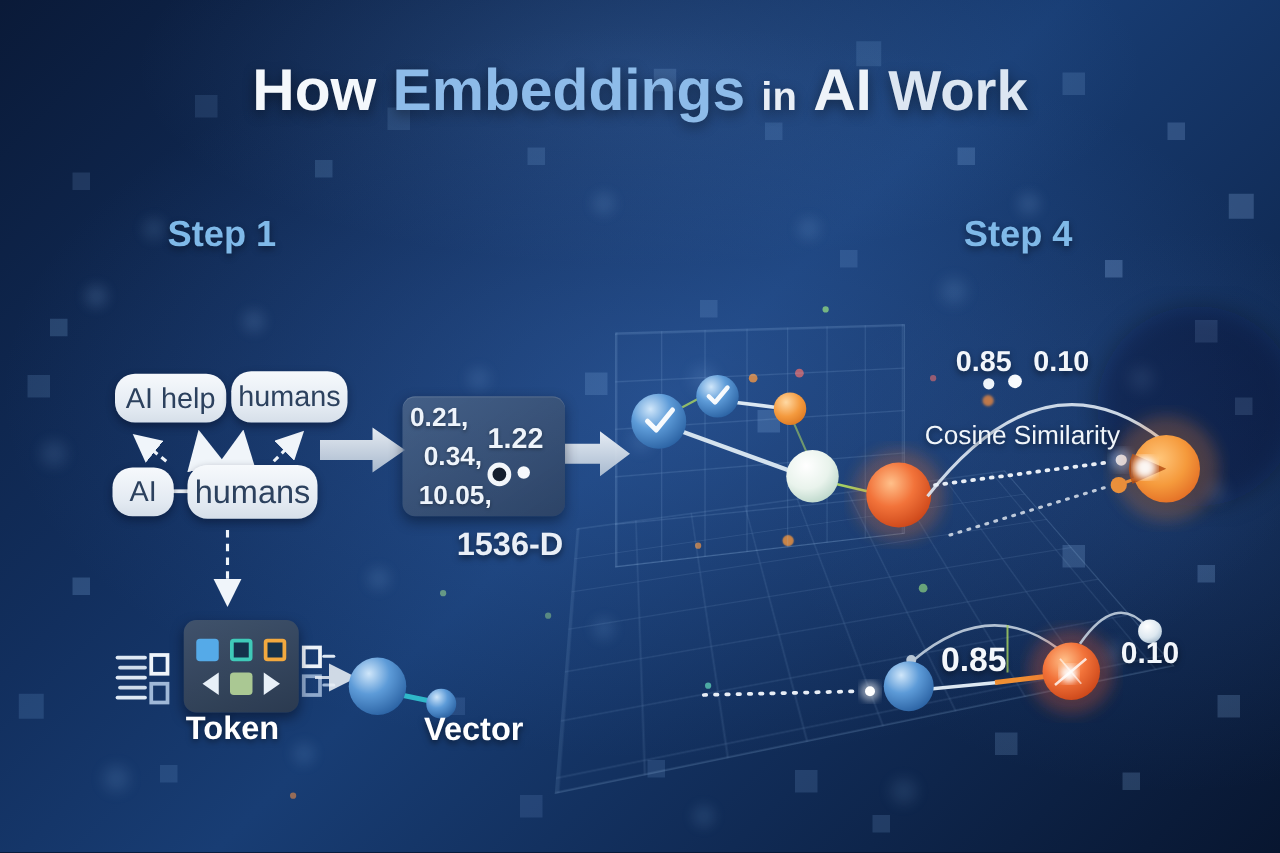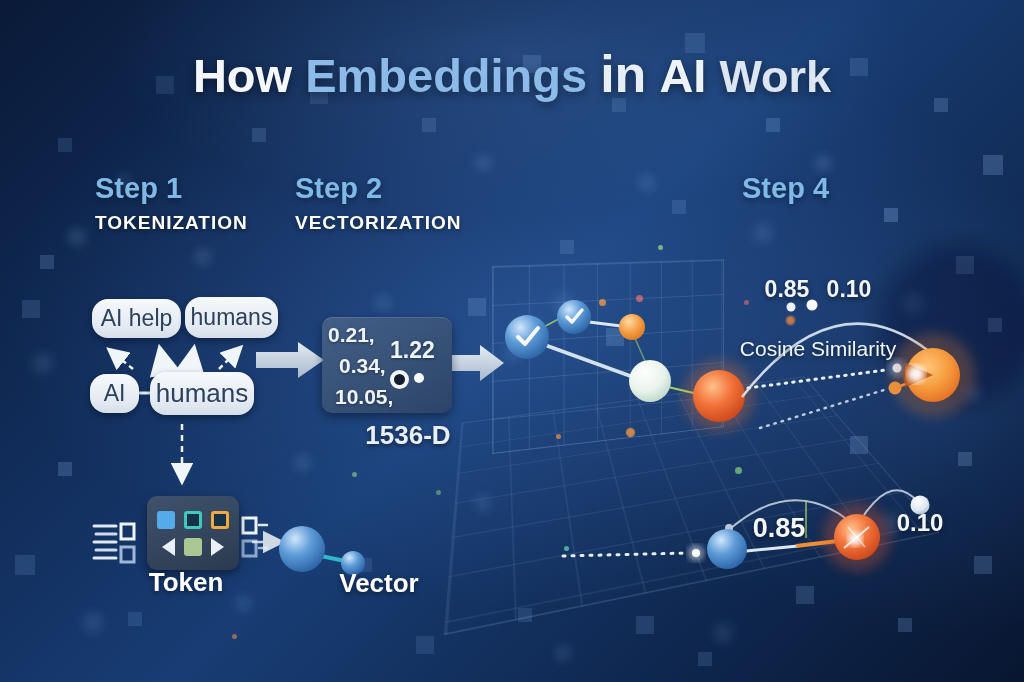--- a/index.html
+++ b/index.html
@@ -47,25 +47,25 @@
     658px 245px 0 0 rgba(140,210,130,.8),736px 468px 0 1px rgba(140,210,130,.7),
     352px 472px 0 0 rgba(150,210,140,.6),564px 546px 0 0 rgba(100,220,190,.7),
     436px 490px 0 0 rgba(150,210,140,.5),637px 296px 0 1px rgba(230,110,110,.75),
     744px 300px 0 0 rgba(230,110,110,.6);}
   
   .title{position:absolute;left:0;top:44px;width:1024px;display:flex;justify-content:center;
     align-items:baseline;gap:13px;text-shadow:0 3px 10px rgba(0,0,0,.45);}
   .tw{font-weight:800;}
   .t-how{font-size:47px;color:#f4f8fc;}
   .t-emb{font-size:47px;color:#8dbbe9;}
-  .t-in{font-size:52px;color:#e8eef6;}
+  .t-in{font-size:32px;color:#e8eef6;}
   .t-ai{font-size:47px;color:#eef3f9;}
   .t-work{font-size:45px;font-weight:700;color:#dce6f2;}
   
-  .step{position:absolute;}
+  .step{position:absolute;text-align:center;}
   .step-label{font-size:29px;font-weight:800;color:#7fb9e8;text-shadow:0 2px 6px rgba(0,0,0,.4);}
   .step-caption{margin-top:7px;font-size:19px;font-weight:700;color:#ffffff;letter-spacing:1px;
     text-shadow:0 2px 5px rgba(0,0,0,.45);}
   .step-caption.light{font-size:17px;font-weight:600;color:#c8dcf2;letter-spacing:1.5px;}
   .st1{left:95px;top:172px;width:165px;}
   .st2{left:295px;top:172px;width:175px;}
   .st3{left:478px;top:172px;width:258px;}
   .st4{left:742px;top:172px;width:145px;}
   
   .tok{position:absolute;display:flex;align-items:center;justify-content:center;
@@ -127,25 +127,20 @@
   <div class="title">
     <span class="tw t-how">How</span>
     <span class="tw t-emb">Embeddings</span>
     <span class="tw t-in">in</span>
     <span class="tw t-ai">AI</span>
     <span class="tw t-work">Work</span>
   </div>
 
   <div class="step st1">
     <div class="step-label">Step 1</div>
-    <div class="step-caption">TOKENIZATION</div>
-  </div>
-  <div class="step st2">
-    <div class="step-label">Step 2</div>
-    <div class="step-caption">VECTORIZATION</div>
   </div>
   <div class="step st3">
   </div>
   <div class="step st4">
     <div class="step-label">Step 4</div>
   </div>
 
   <div class="wall"></div>
   <div class="floor"></div>
 

